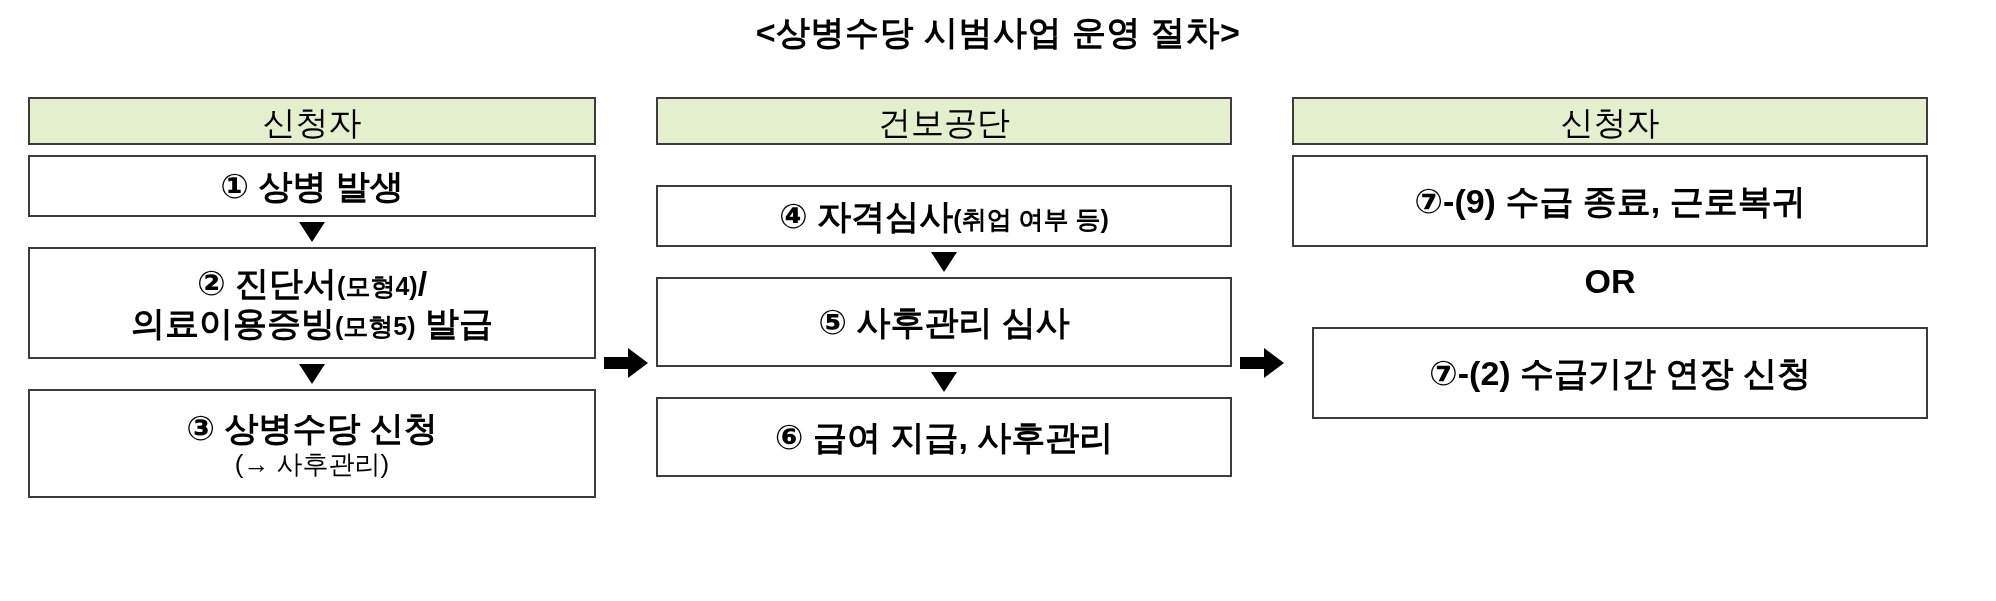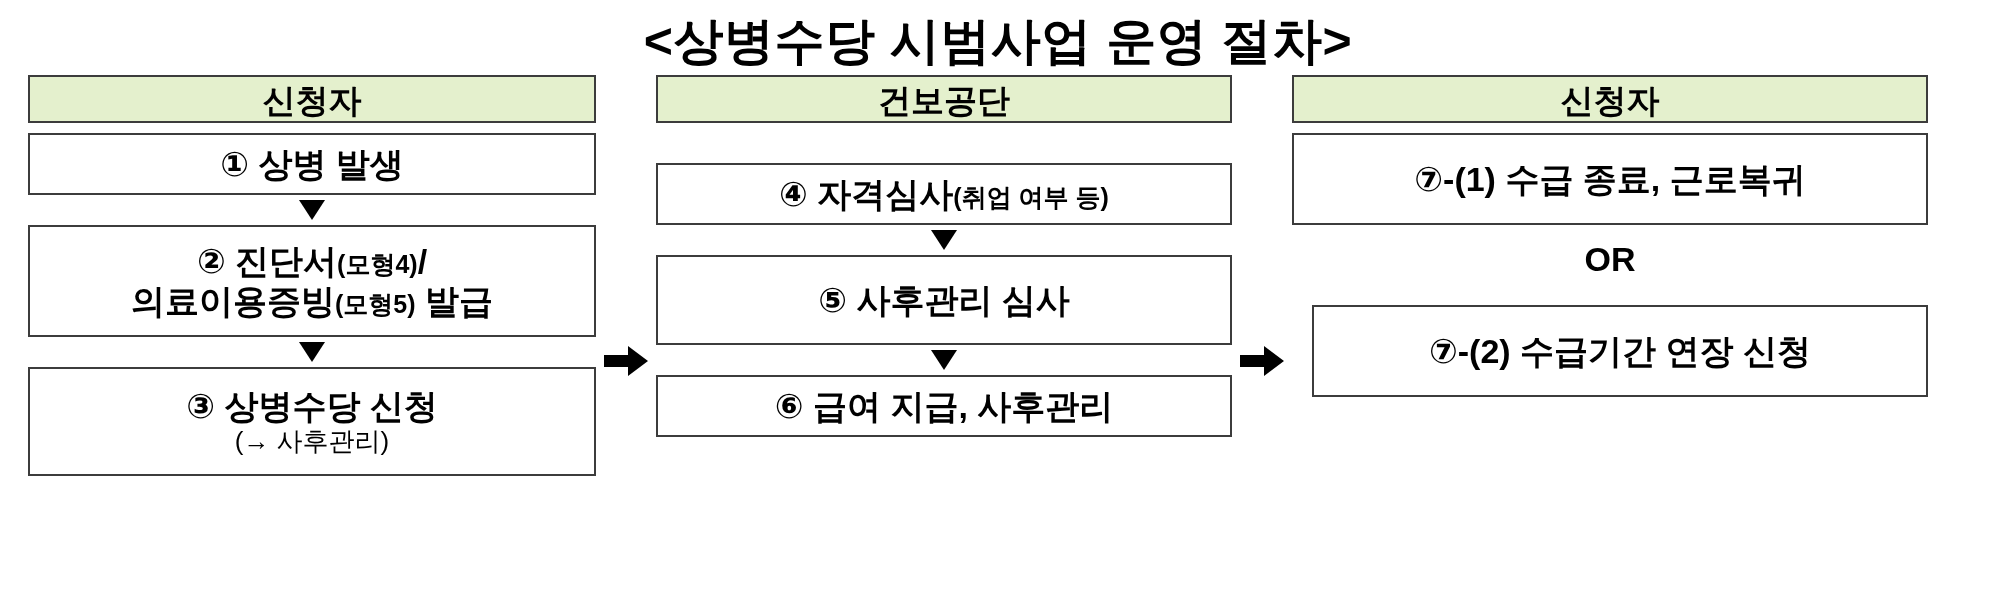--- a/index.html
+++ b/index.html
@@ -16,21 +16,21 @@
     overflow: hidden;
   }
   .page {
     position: relative;
     width: 1996px;
     height: 601px;
     box-sizing: border-box;
   }
   .title {
     text-align: center;
-    font-size: 50px;
+    font-size: 34px;
     font-weight: bold;
     letter-spacing: 0.5px;
     padding-top: 14px;
     padding-bottom: 6px;
     line-height: 1.1;
     white-space: nowrap;
   }
   .flow {
     display: flex;
     flex-direction: row;
@@ -47,25 +47,26 @@
   }
   .col-1 { width: 568px; }
   .col-2 { width: 576px; }
   .col-3 { width: 636px; }
 
   .col-head {
     border: 2px solid #3c3c3c;
     background: #e4f0cd;
     text-align: center;
     font-size: 33px;
-    font-weight: bold;
+    font-weight: normal;
     height: 48px;
     line-height: 48px;
     box-sizing: border-box;
     margin-bottom: 10px;
+    margin-top: 40px;
   }
   .node {
     border: 2px solid #3c3c3c;
     background: #ffffff;
     box-sizing: border-box;
     text-align: center;
     display: flex;
     flex-direction: column;
     align-items: center;
     justify-content: center;
@@ -117,21 +118,21 @@
   .harrow svg { display: block; }
 
   
   .c1-n1 { height: 62px; }
   .c1-n2 { height: 112px; }
   .c1-n3 { height: 109px; }
 
   
   .c2-n1 { height: 62px; margin-top: 30px; }
   .c2-n2 { height: 90px; }
-  .c2-n3 { height: 62px; }
+  .c2-n3 { height: 80px; }
 
   
   .c3-n1 { height: 92px; }
   .c3-n2 { height: 92px; margin-left: 20px; }
   .or {
     text-align: center;
     font-size: 34px;
     font-weight: bold;
     height: 80px;
     line-height: 68px;
@@ -223,21 +224,21 @@
         <svg width="44" height="34" viewBox="0 0 44 34" aria-hidden="true">
           <path d="M0,11 L24,11 L24,2 L44,17 L24,32 L24,23 L0,23 Z" fill="#000"></path>
         </svg>
       </span>
     </div>
 
     <div class="column col-3">
       <div class="col-head">신청자</div>
 
       <div class="node c3-n1">
-        <div class="node-main">⑦-(1) 수급 종료, 근로복귀</div>
+        <div class="node-main">⑦-(9) 수급 종료, 근로복귀</div>
       </div>
 
       <div class="or">OR</div>
 
       <div class="node c3-n2">
         <div class="node-main">⑦-(2) 수급기간 연장 신청</div>
       </div>
     </div>
 
   </div>

